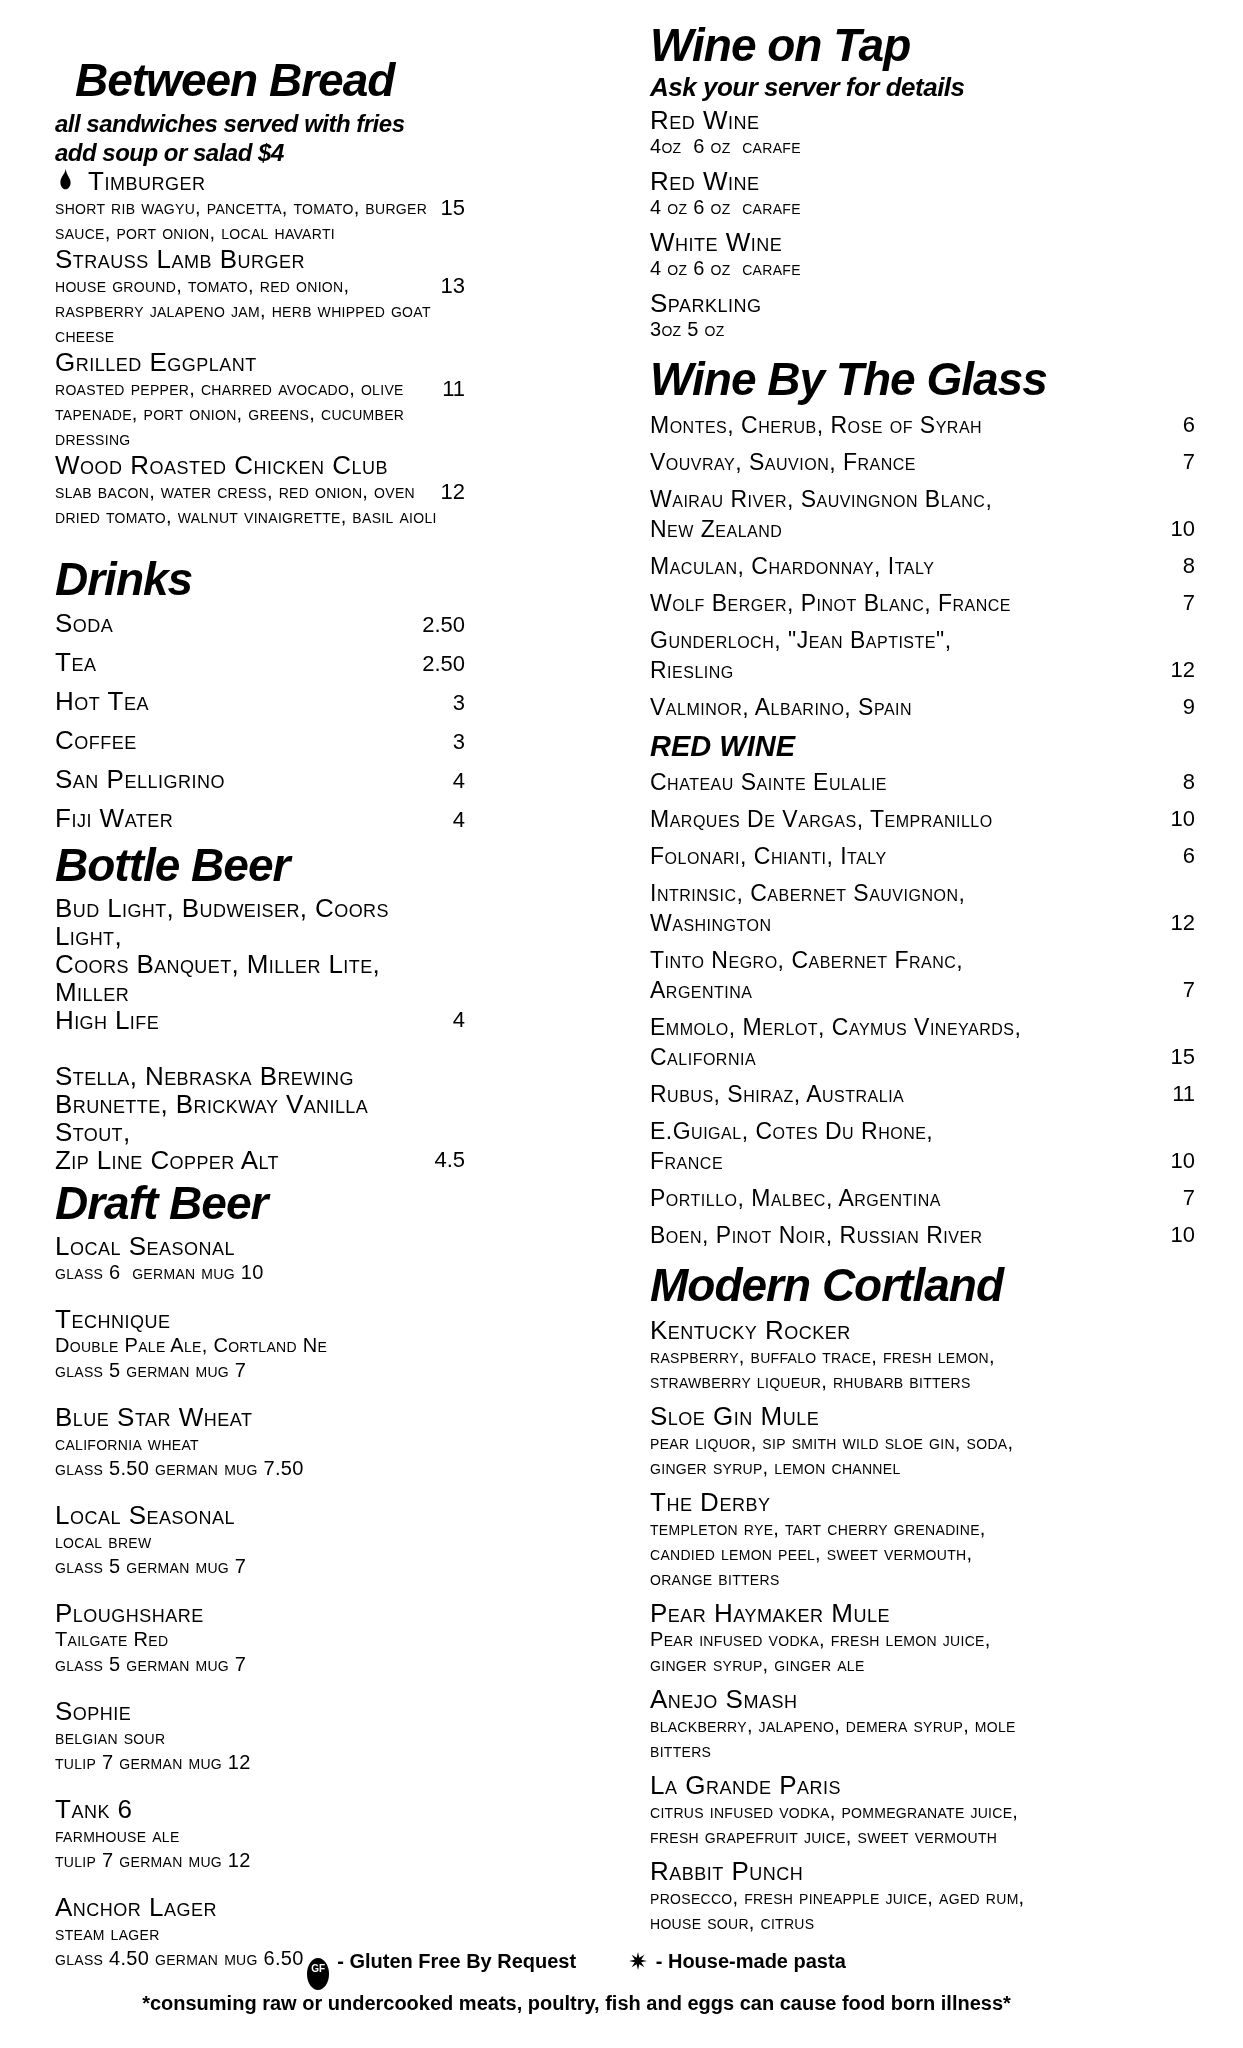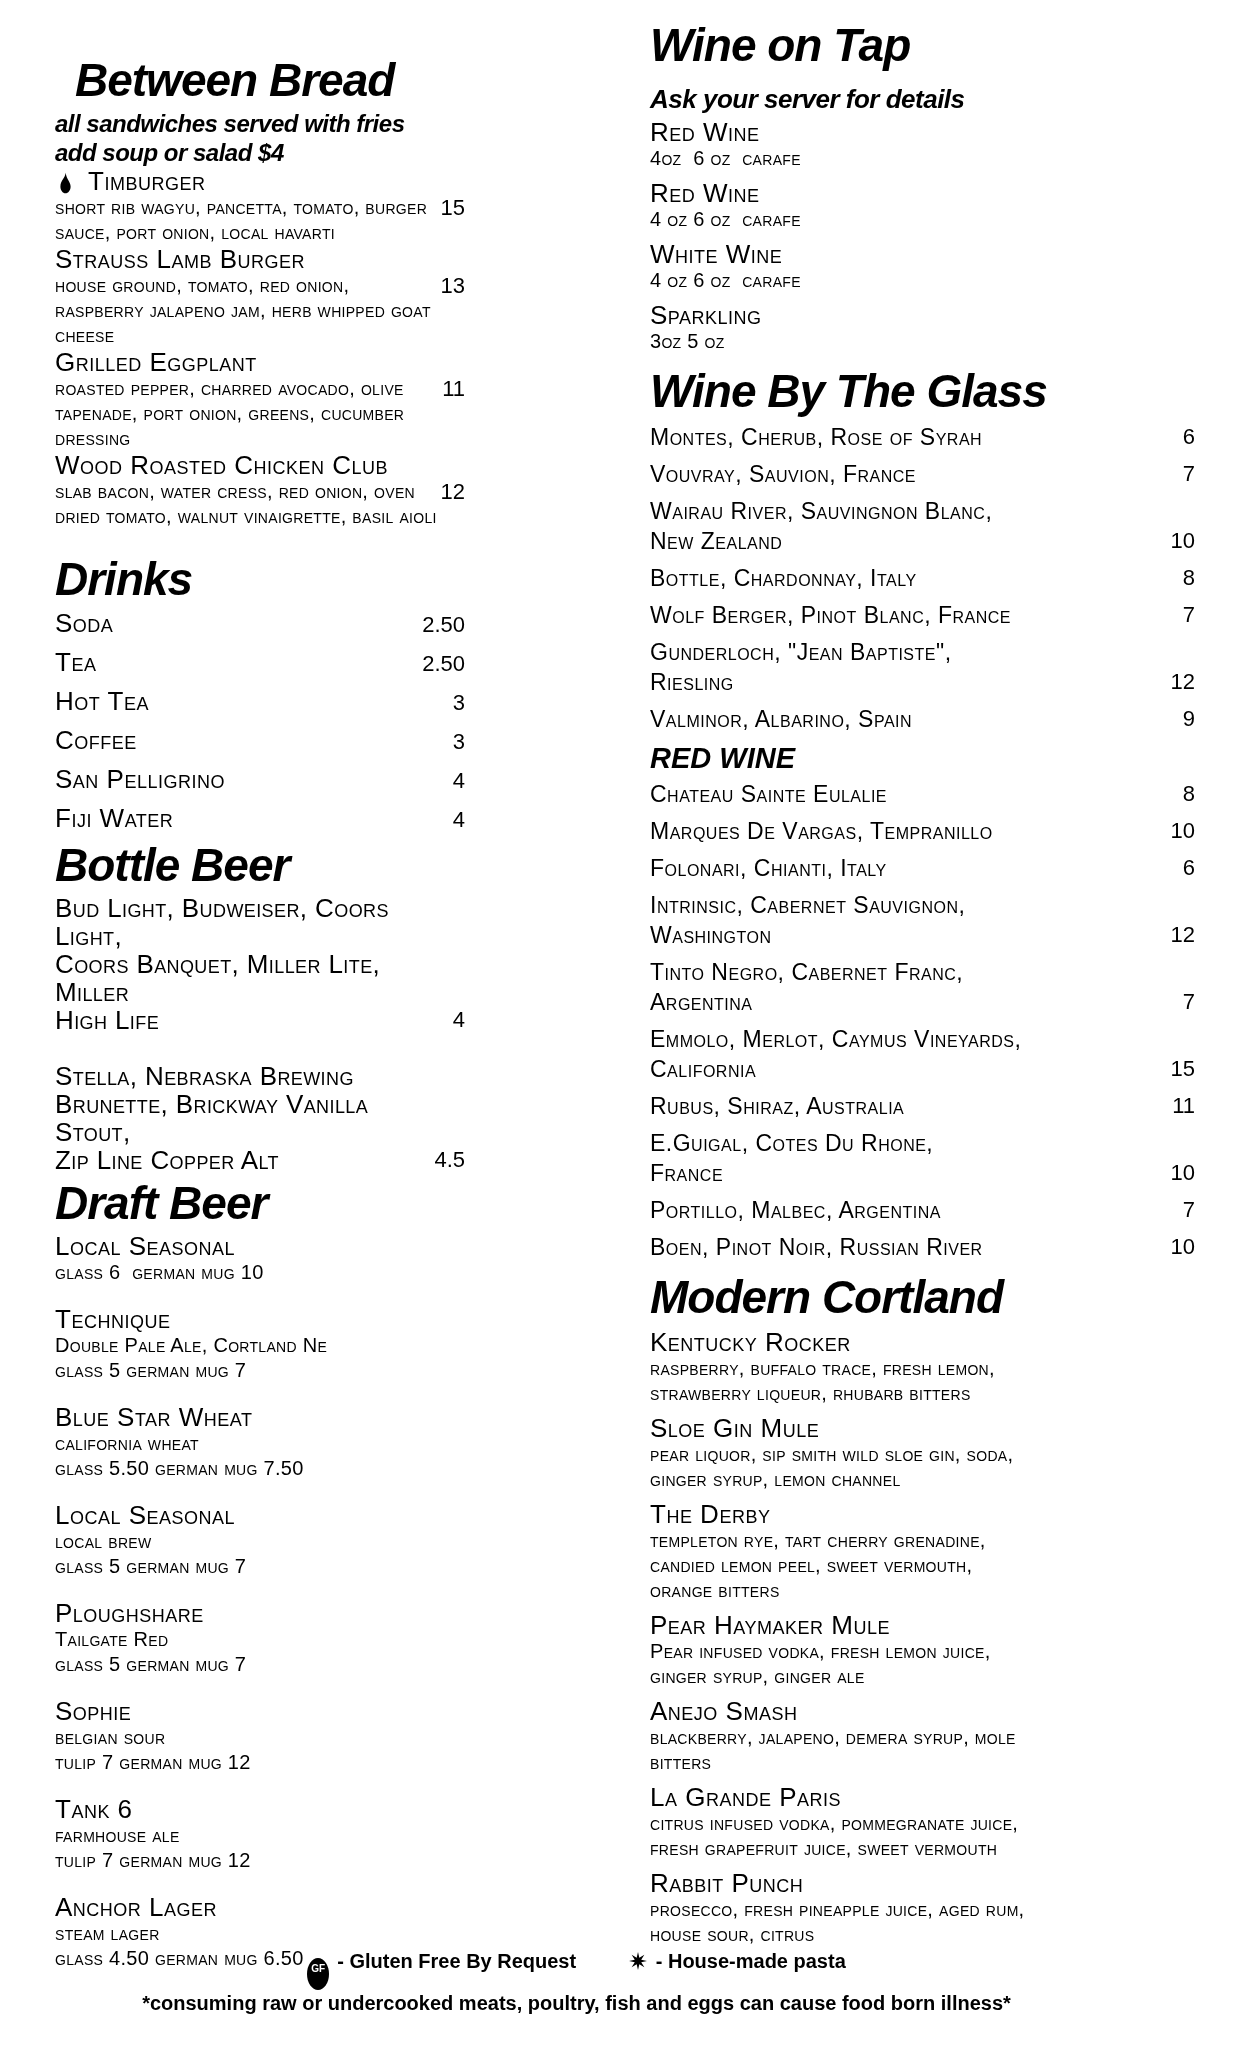--- a/index.html
+++ b/index.html
@@ -16,36 +16,36 @@
   #col-left{left:55px;top:55px;width:410px}
   #col-right{left:650px;top:20px;width:545px}
 
   #bb-title{margin-left:20px;margin-bottom:4px}
   .bb-note{font-size:24px;line-height:29px;letter-spacing:-.5px}
   .name{font-size:26px;line-height:28px;letter-spacing:.5px}
   .desc{font-size:20px;line-height:25px;letter-spacing:.3px}
   .price{font-size:22px;padding-bottom:1px}
   .price-row{display:flex;justify-content:space-between;}
   .price-row .desc{flex:1}
-  .bb-name-row{display:flex;align-items:flex-end}
+  .bb-name-row{display:flex;align-items:flex-start}
   .flame{display:inline-block;margin:0 14px 0 2px;line-height:0}
 
   #drinks-title{margin:0}
   .drink-row{display:flex;justify-content:space-between;align-items:baseline;height:34px;padding-top:5px}
 
   #bottle-title{margin-top:2px;margin-bottom:2px}
   .beer-group{display:flex;justify-content:flex-start;align-items:flex-end;margin-top:4px}
   .beer-group + .beer-group{margin-top:28px}
   .beer-desc{font-size:26px;line-height:28px;letter-spacing:.4px;white-space:pre-line}
 
   #draft-title{margin:4px 0}
   .draft-item{margin-bottom:20px}
   .sizes{font-size:20px;line-height:25px;letter-spacing:.3px;white-space:pre-wrap}
 
-  #wot-title{margin-bottom:14px}
+  #wot-title{margin-bottom:2px}
   .subtitle{font-size:26px;line-height:30px;margin-bottom:4px;letter-spacing:-.5px}
   .tap-item{margin-bottom:8px}
 
   #wbtg-title{margin:12px 0 6px}
   .wine-row{display:flex;justify-content:space-between;align-items:flex-end;margin-bottom:7px}
   .wine-name{font-size:23px;line-height:30px;letter-spacing:.5px;white-space:pre-line;max-width:480px}
   .wine-price{font-size:22px;padding-bottom:2px}
   .red-wine-sub{font-size:29px;line-height:34px;margin-bottom:4px;letter-spacing:0}
 
   #mc-title{margin:10px 0 6px}
@@ -246,21 +246,21 @@
         <div class="wine-row">
           <div class="wine-name sc">Vouvray, Sauvion, France</div>
           <div class="wine-price">7</div>
         </div>
         <div class="wine-row">
           <div class="wine-name sc">Wairau River, Sauvingnon Blanc,
 New Zealand</div>
           <div class="wine-price">10</div>
         </div>
         <div class="wine-row">
-          <div class="wine-name sc">Bottle, Chardonnay, Italy</div>
+          <div class="wine-name sc">Maculan, Chardonnay, Italy</div>
           <div class="wine-price">8</div>
         </div>
         <div class="wine-row">
           <div class="wine-name sc">Wolf Berger, Pinot Blanc, France</div>
           <div class="wine-price">7</div>
         </div>
         <div class="wine-row">
           <div class="wine-name sc">Gunderloch, "Jean Baptiste",
 Riesling</div>
           <div class="wine-price">12</div>

